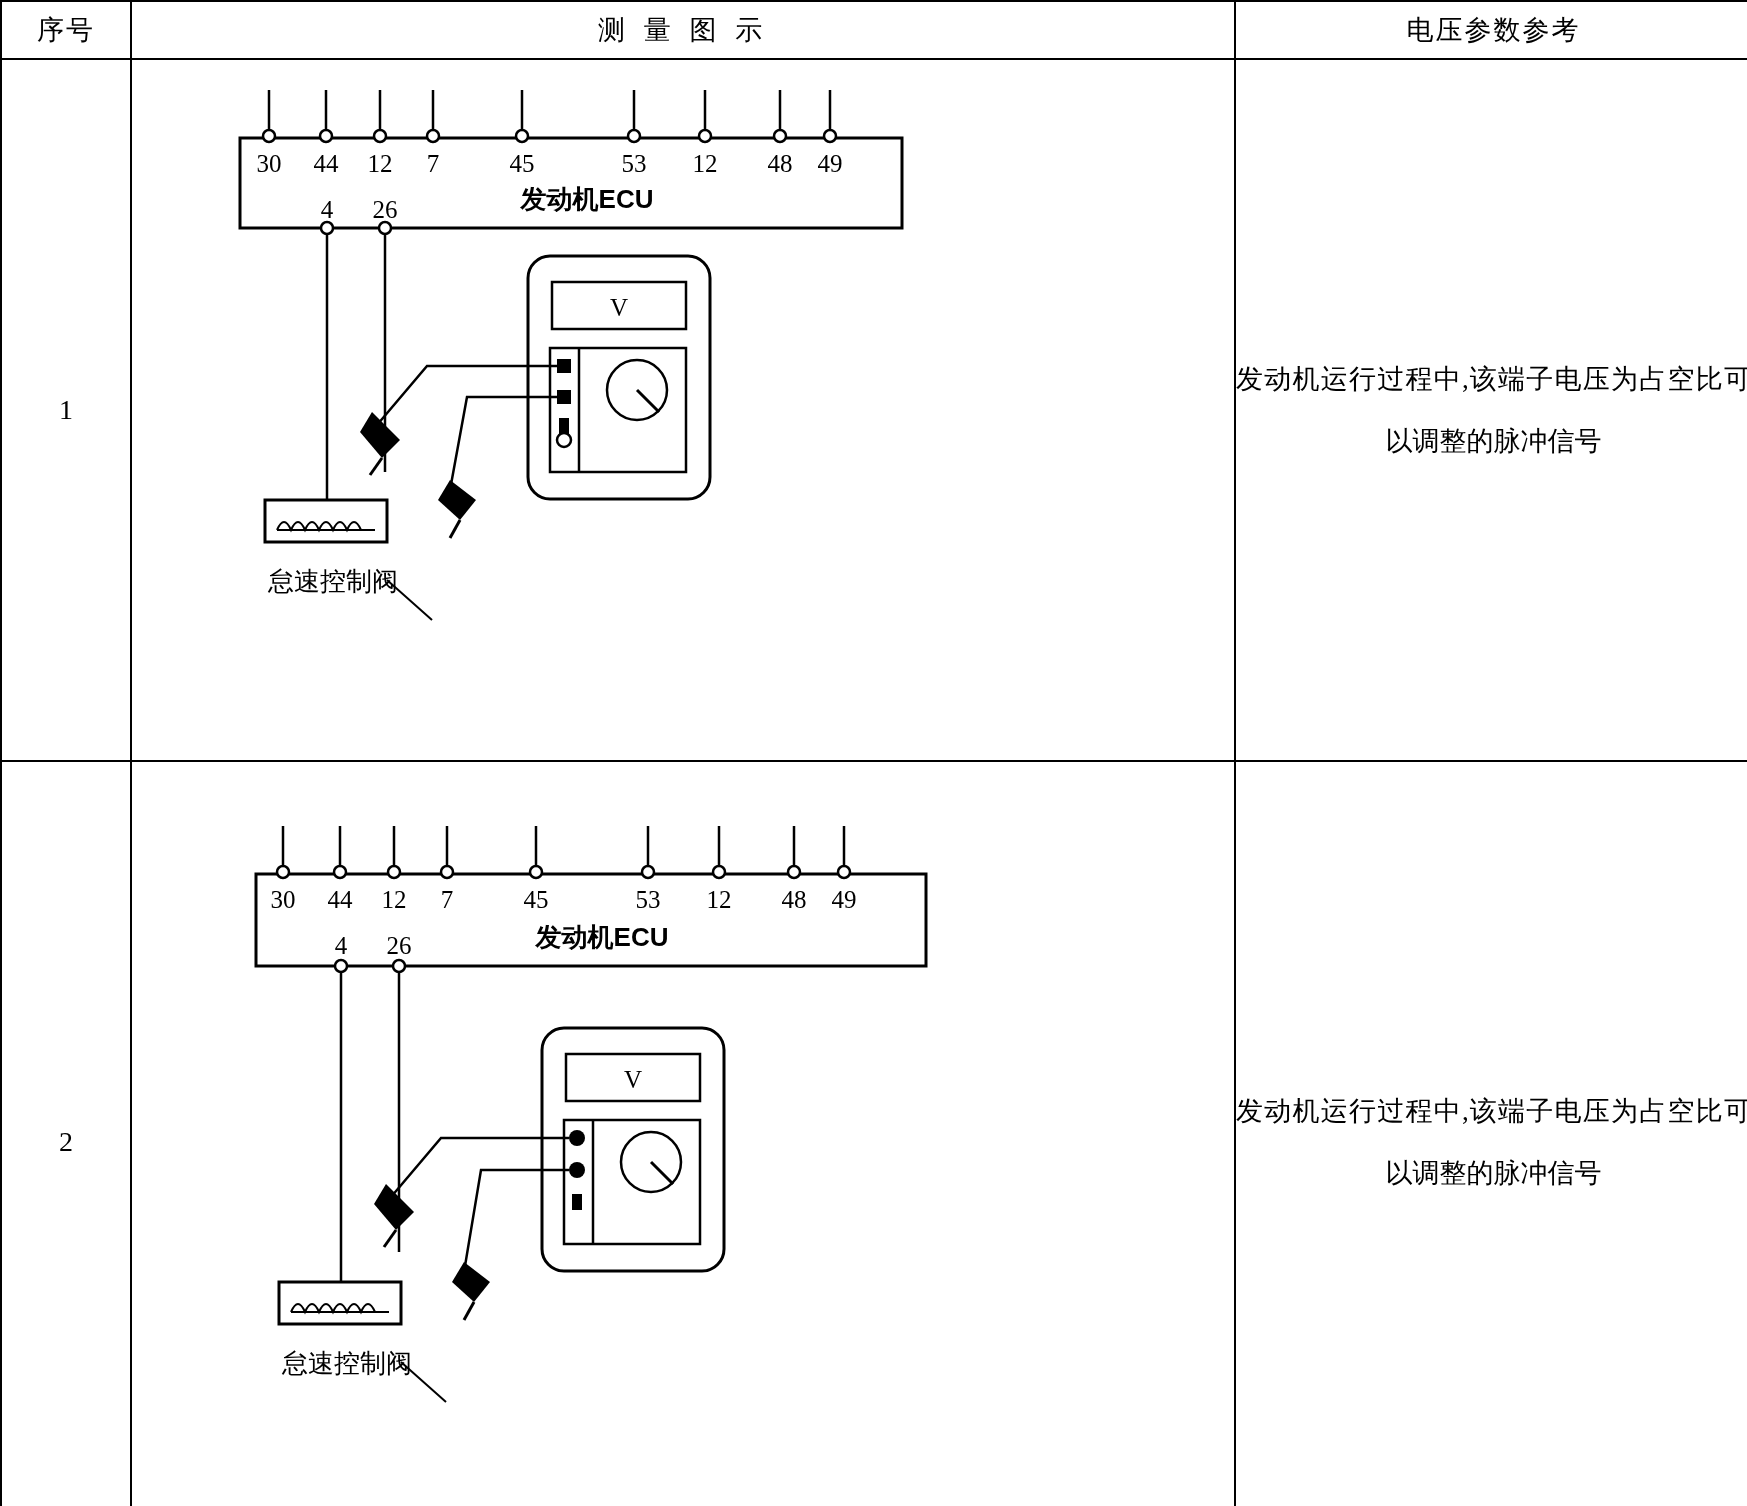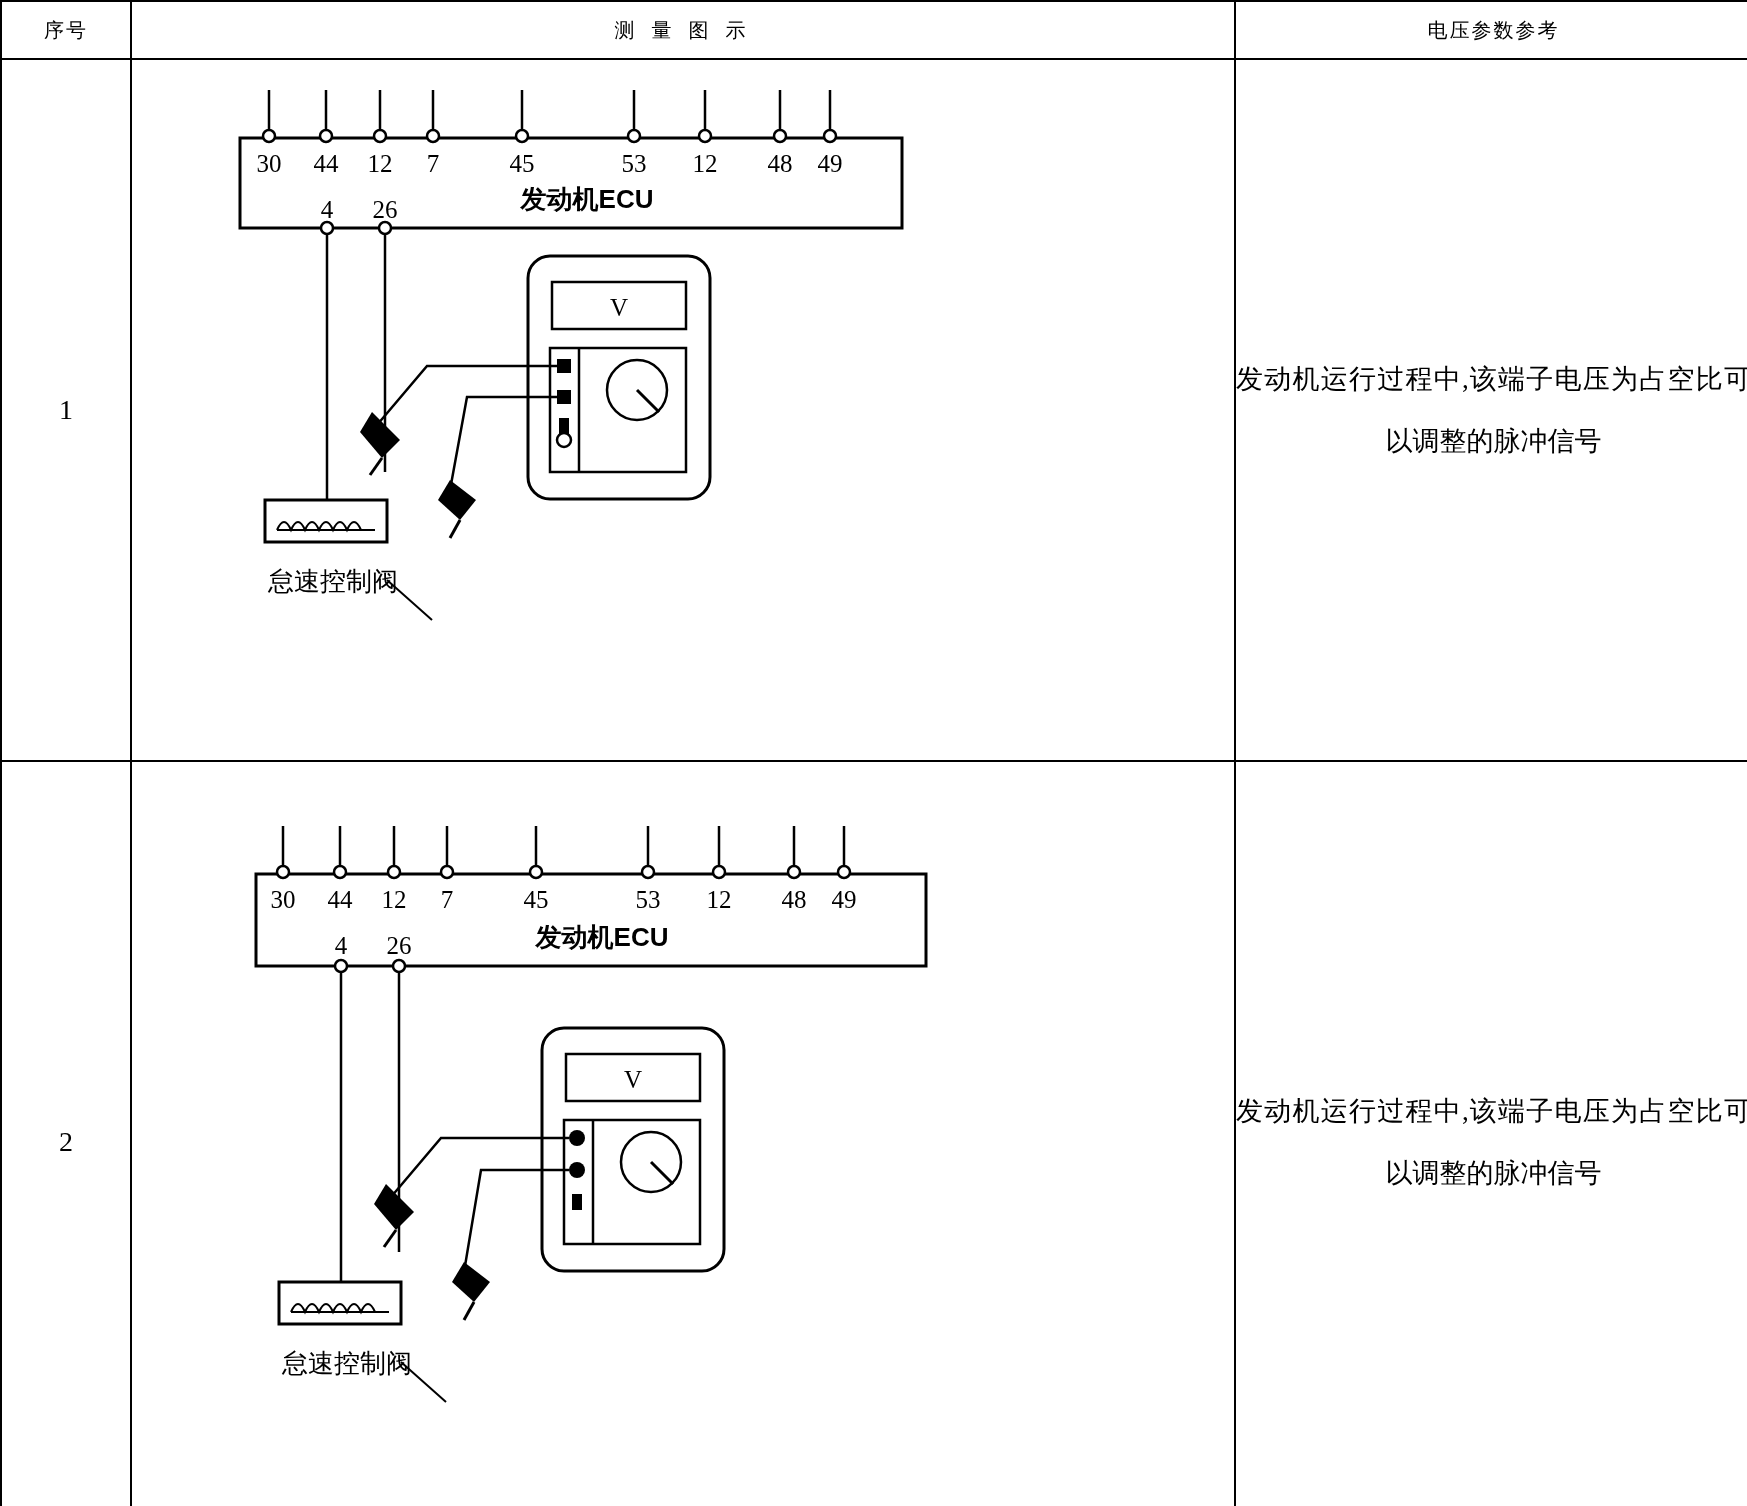--- a/index.html
+++ b/index.html
@@ -27,21 +27,21 @@
   }
   table.meas-table td, table.meas-table th {
     border: 2px solid #000000;
     padding: 0;
     vertical-align: middle;
     text-align: center;
   }
   table.meas-table tr.header-row th {
     height: 56px;
     font-weight: normal;
-    font-size: 20px;
+    font-size: 27px;
     letter-spacing: 6px;
     margin-top: 36px;
   }
   th.col-no, td.col-no { width: 128px; }
   th.col-diagram, td.col-diagram { width: 1102px; }
   th.col-volt, td.col-volt { width: 515px; }
 
   th.col-no span, th.col-volt span { letter-spacing: 2px; }
 
   td.col-no {

